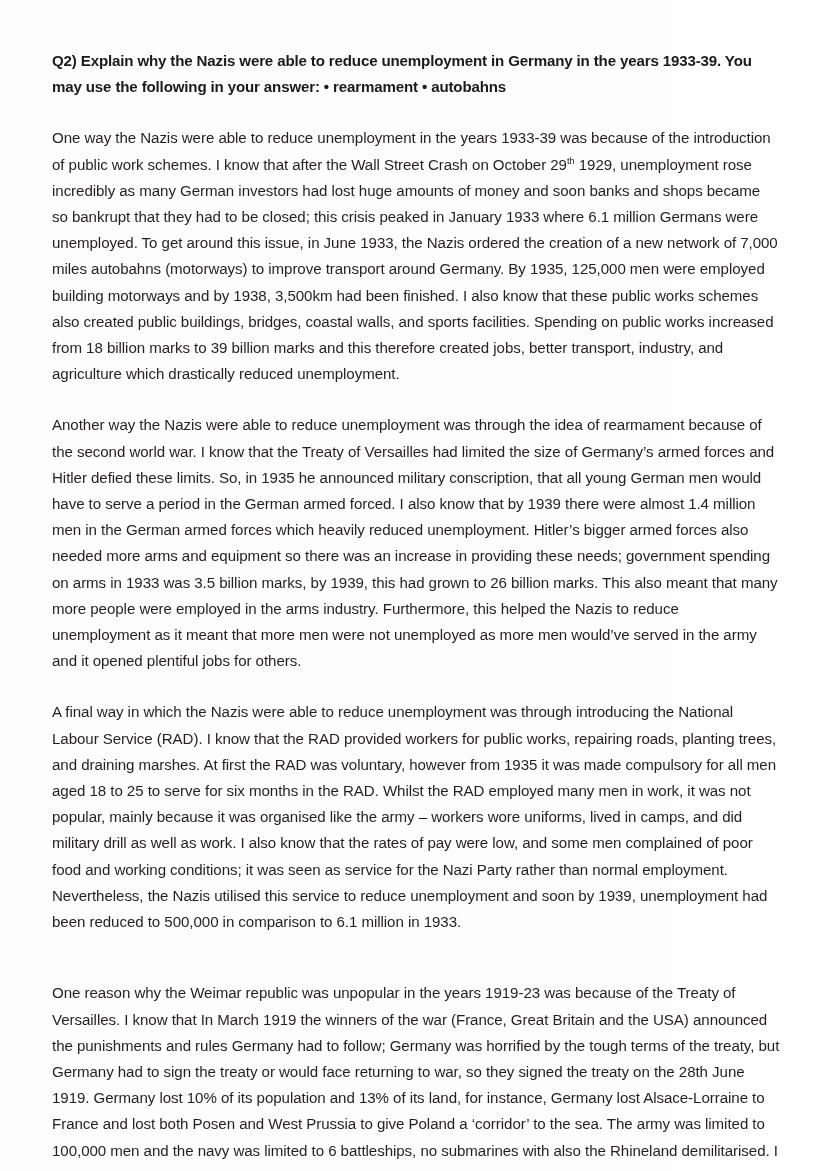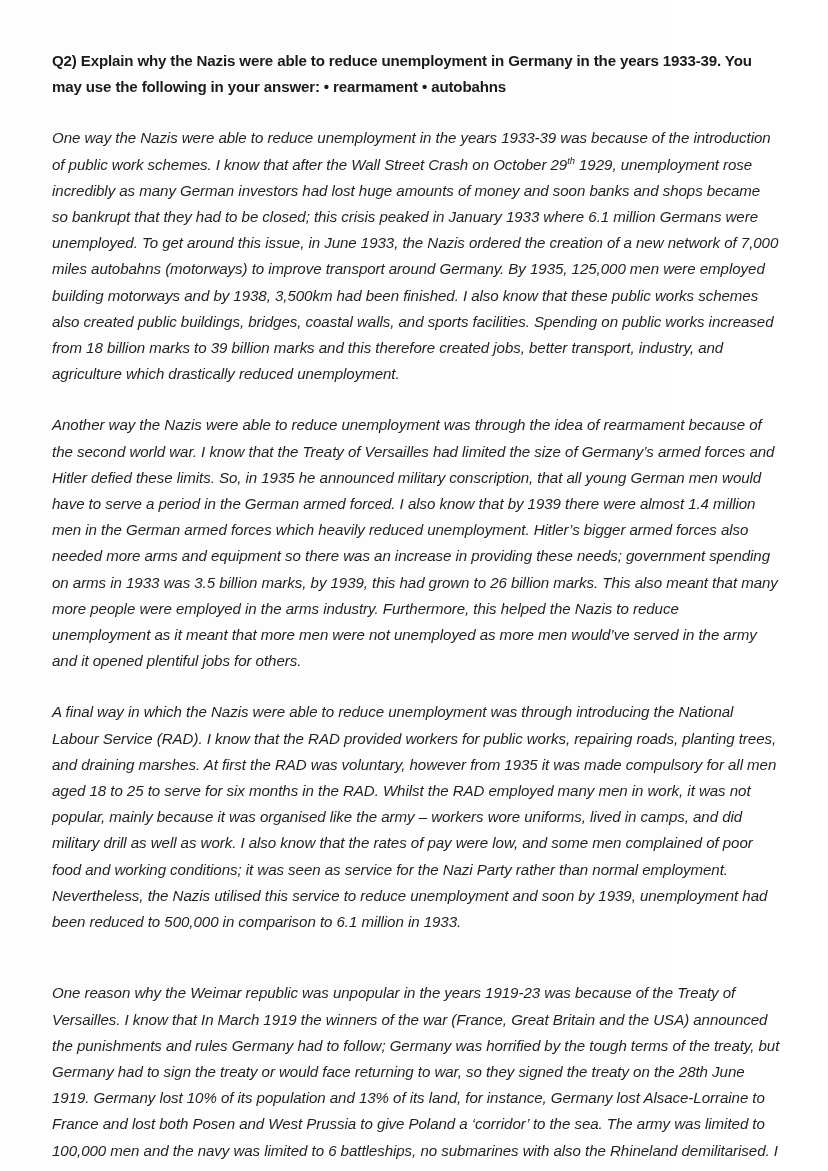--- a/index.html
+++ b/index.html
@@ -41,21 +41,20 @@
 
   .para {
     font-size: 15.1px;
     font-weight: normal;
     line-height: 26.2px;
     letter-spacing: -0.004em;
     margin: 0;
     text-align: left;
     color: #231f20;
     white-space: pre-wrap;
-    font-style: italic;
   }
 
   
   .gap-after-heading { height: 25px; }
   .gap-para          { height: 25px; }
   .gap-before-heading{ height: 20px; }
 
   sup {
     font-size: 0.62em;
     vertical-align: super;

